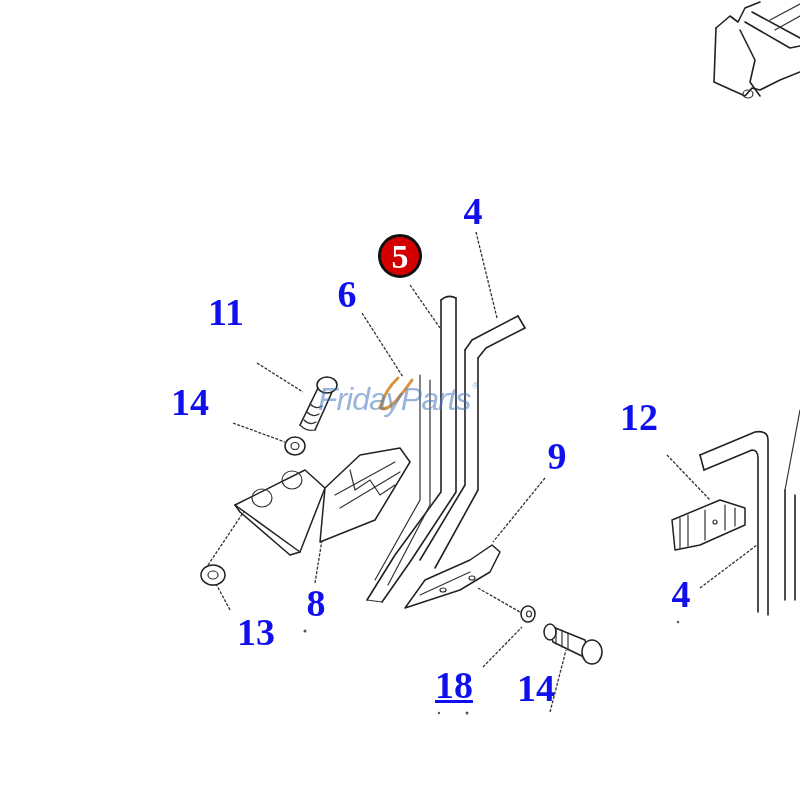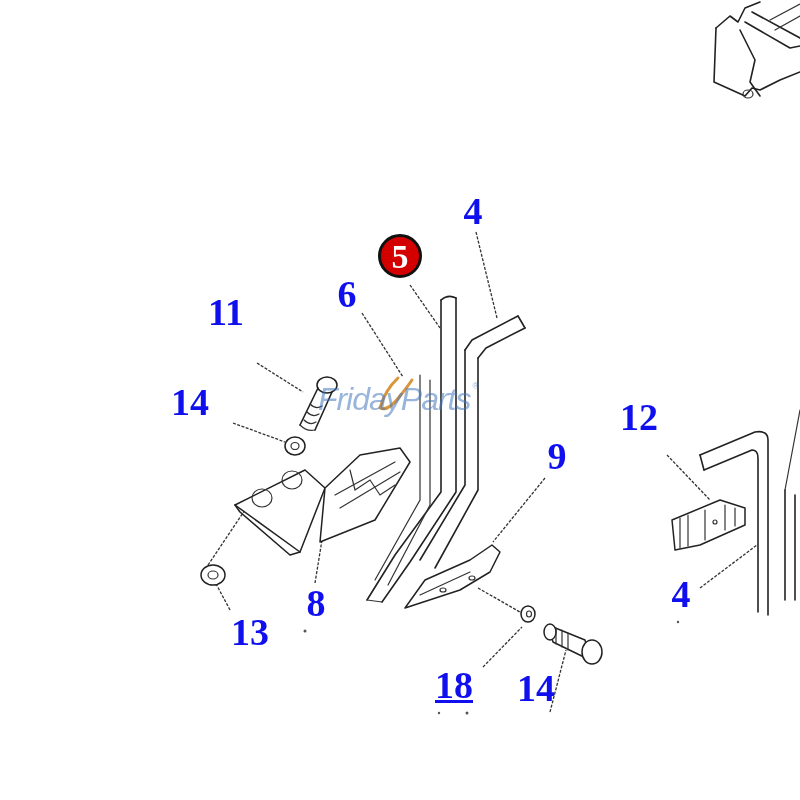--- a/index.html
+++ b/index.html
@@ -150,19 +150,19 @@
 </div>
 
 <div class="callout" style="left:473px; top:211px;">4</div>
 <div class="callout" style="left:347px; top:294px;">6</div>
 <div class="callout" style="left:226px; top:312px;">11</div>
 <div class="callout" style="left:190px; top:402px;">14</div>
 <div class="callout" style="left:639px; top:417px;">12</div>
 <div class="callout" style="left:557px; top:456px;">9</div>
 <div class="callout" style="left:681px; top:594px;">4</div>
 <div class="callout" style="left:316px; top:603px;">8</div>
-<div class="callout" style="left:250px; top:632px;text-align:center;">13</div>
+<div class="callout" style="left:256px; top:632px;text-align:center;">13</div>
 <div class="callout" style="left:454px; top:685px;text-decoration:underline;">18</div>
 <div class="callout" style="left:536px; top:688px;">14</div>
 
 <div class="watermark" style="left:398px; top:399px;">
   <span>FridayParts</span><sup>®</sup>
 </div>
 
 </body></html>

